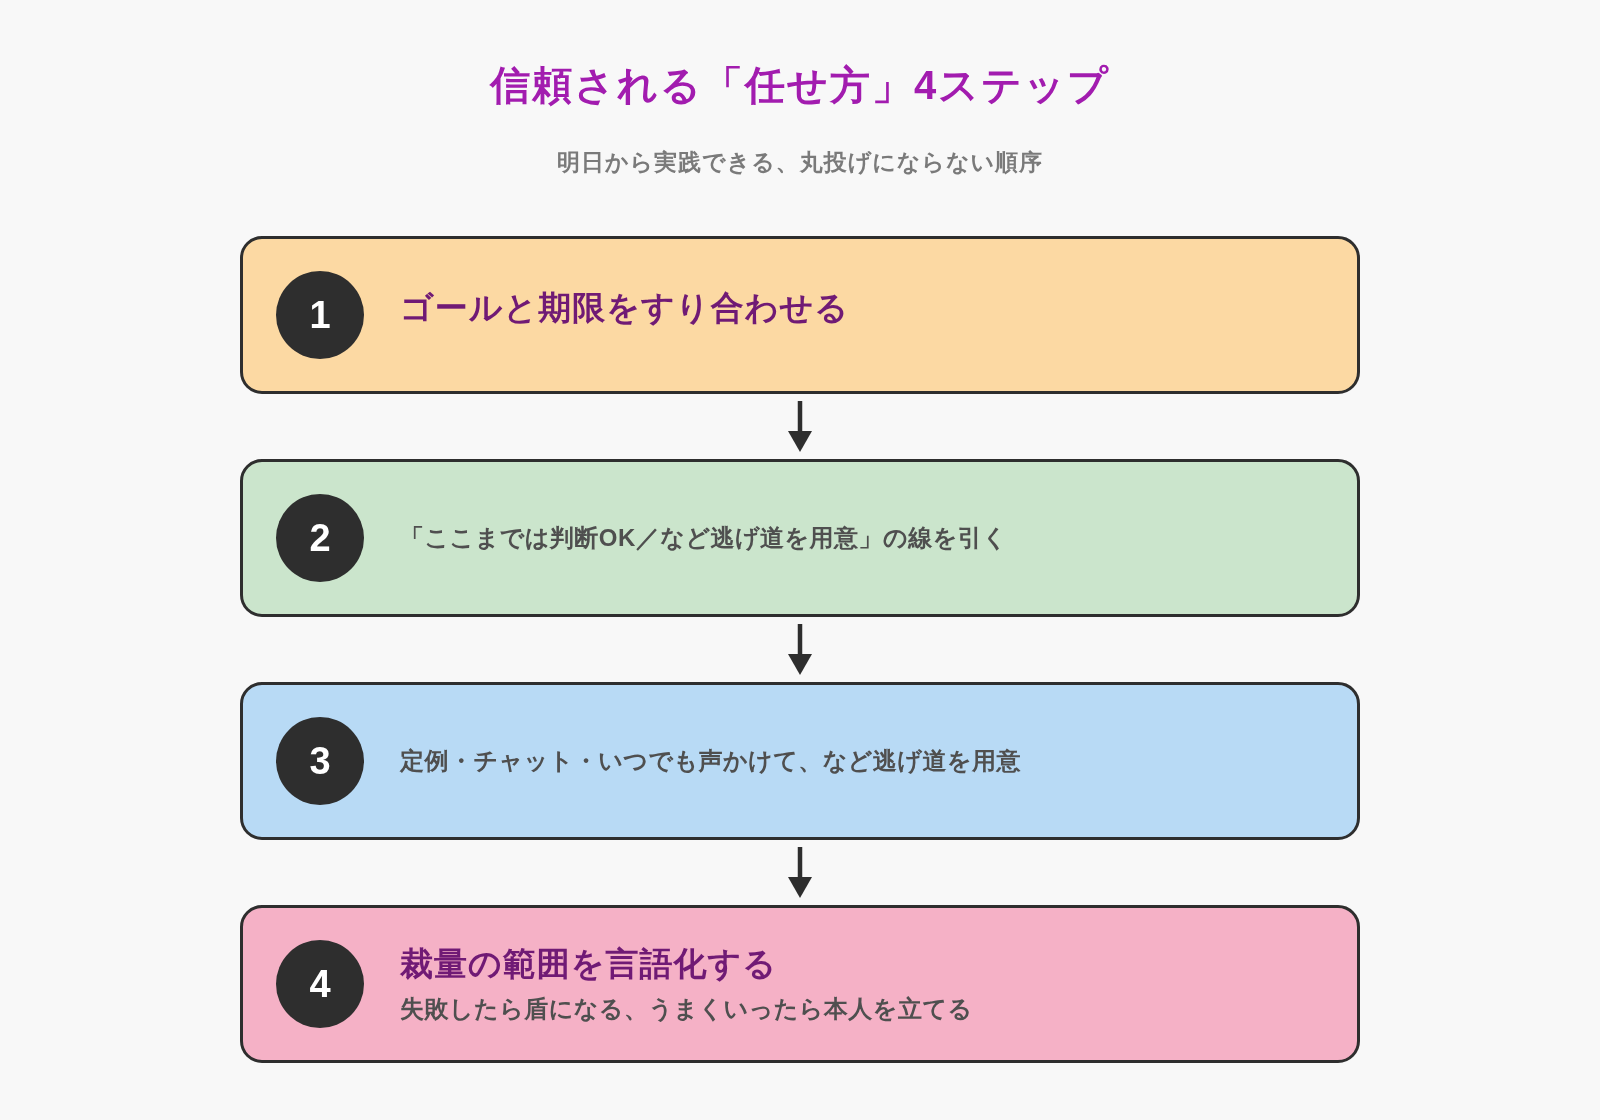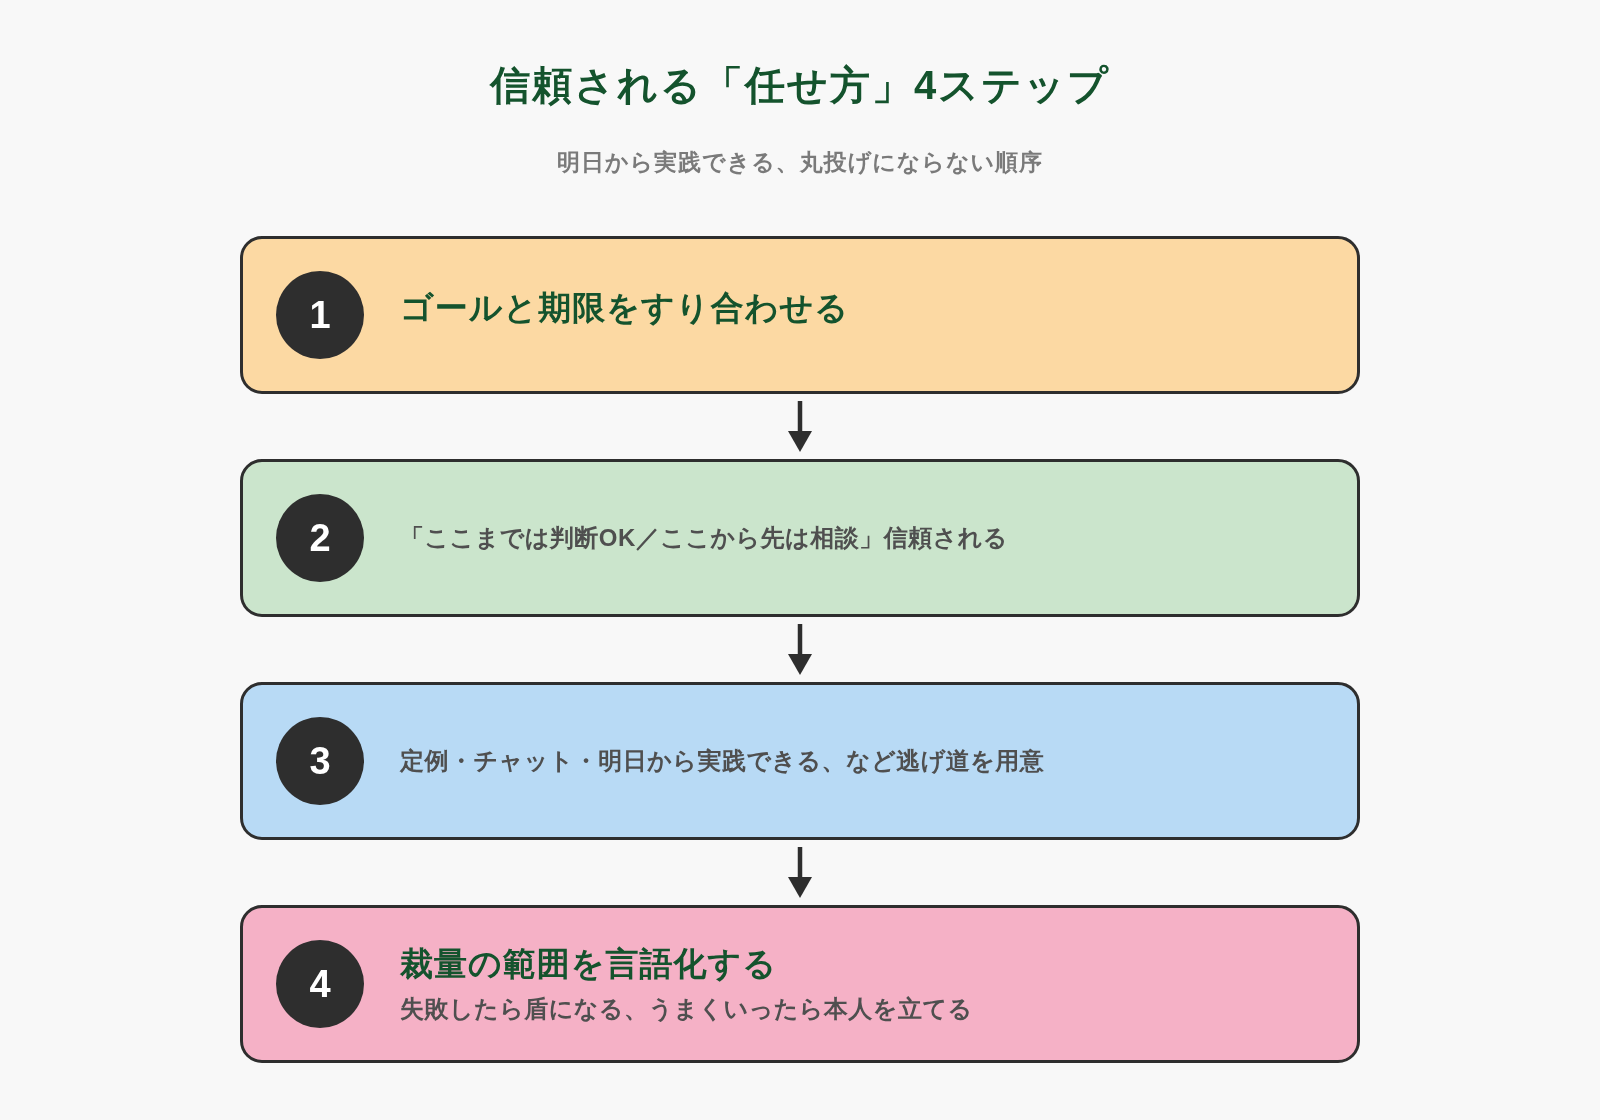--- a/index.html
+++ b/index.html
@@ -11,21 +11,21 @@
     height: 1120px;
     background: #f8f8f8;
     font-family: "Liberation Sans", "DejaVu Sans", sans-serif;
     overflow: hidden;
   }
   .header { text-align: center; }
   .page-title {
     margin: 58px 0 0;
     font-size: 40px;
     font-weight: bold;
-    color: #14532d;
+    color: #a21caf;
     letter-spacing: 2px;
   }
   .page-subtitle {
     margin: 34px 16px 0;
     font-size: 23px;
     font-weight: bold;
     color: #7a7a7a;
     letter-spacing: 1px;
   }
   .steps {
@@ -53,21 +53,21 @@
     font-size: 38px;
     font-weight: bold;
     margin-right: 36px;
     flex-shrink: 0;
   }
   .step-text { display: flex; flex-direction: column; }
   .step-title {
     margin: 0 0 14px;
     font-size: 33px;
     font-weight: bold;
-    color: #14532d;
+    color: #701a75;
     letter-spacing: 1px;
     line-height: 1.1;
   }
   .step-desc {
     margin: 0;
     font-size: 24px;
     font-weight: bold;
     color: #4f4f4f;
     letter-spacing: 0.5px;
     line-height: 1.1;
@@ -99,35 +99,35 @@
   <div class="arrow-wrap">
     <svg width="28" height="52" viewBox="0 0 28 52">
       <rect x="11.75" y="0" width="4.5" height="34" fill="#2e2e2e"></rect>
       <polygon points="2,30 26,30 14,51" fill="#2e2e2e"></polygon>
     </svg>
   </div>
 
   <div class="step" style="background: rgb(203, 229, 204);">
     <div class="badge">2</div>
     <div class="step-text">
-      <div class="step-desc">「ここまでは判断OK／ここから先は相談」信頼される</div>
+      <div class="step-desc">「ここまでは判断OK／など逃げ道を用意」の線を引く</div>
     </div>
   </div>
 
   <div class="arrow-wrap">
     <svg width="28" height="52" viewBox="0 0 28 52">
       <rect x="11.75" y="0" width="4.5" height="34" fill="#2e2e2e"></rect>
       <polygon points="2,30 26,30 14,51" fill="#2e2e2e"></polygon>
     </svg>
   </div>
 
   <div class="step" style="background: rgb(184, 218, 245);">
     <div class="badge">3</div>
     <div class="step-text">
-      <div class="step-desc">定例・チャット・明日から実践できる、など逃げ道を用意</div>
+      <div class="step-desc">定例・チャット・いつでも声かけて、など逃げ道を用意</div>
     </div>
   </div>
 
   <div class="arrow-wrap">
     <svg width="28" height="52" viewBox="0 0 28 52">
       <rect x="11.75" y="0" width="4.5" height="34" fill="#2e2e2e"></rect>
       <polygon points="2,30 26,30 14,51" fill="#2e2e2e"></polygon>
     </svg>
   </div>
 

